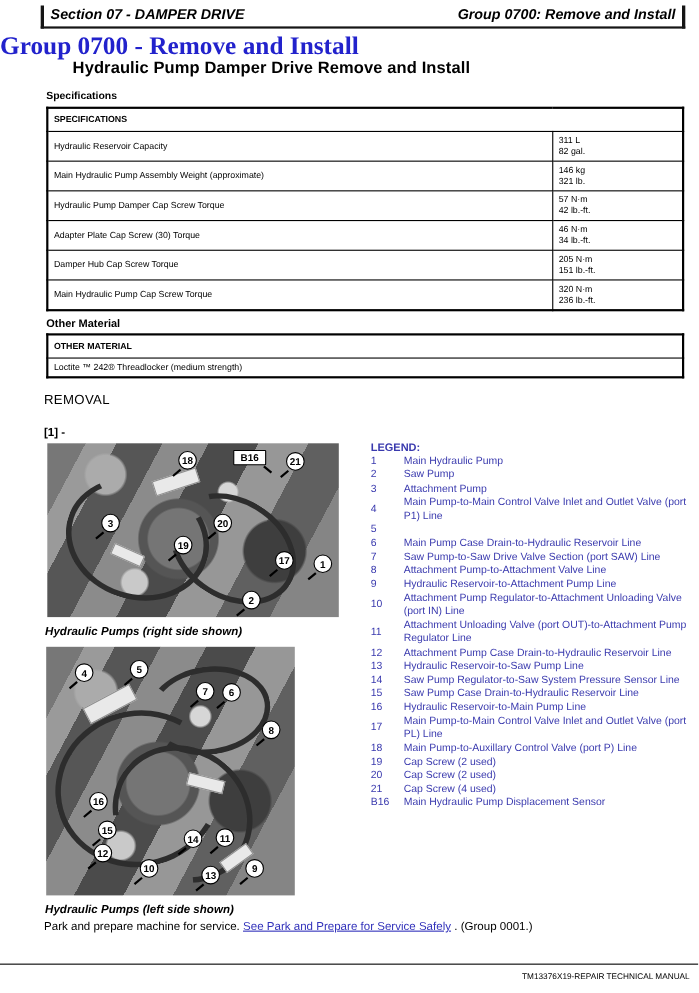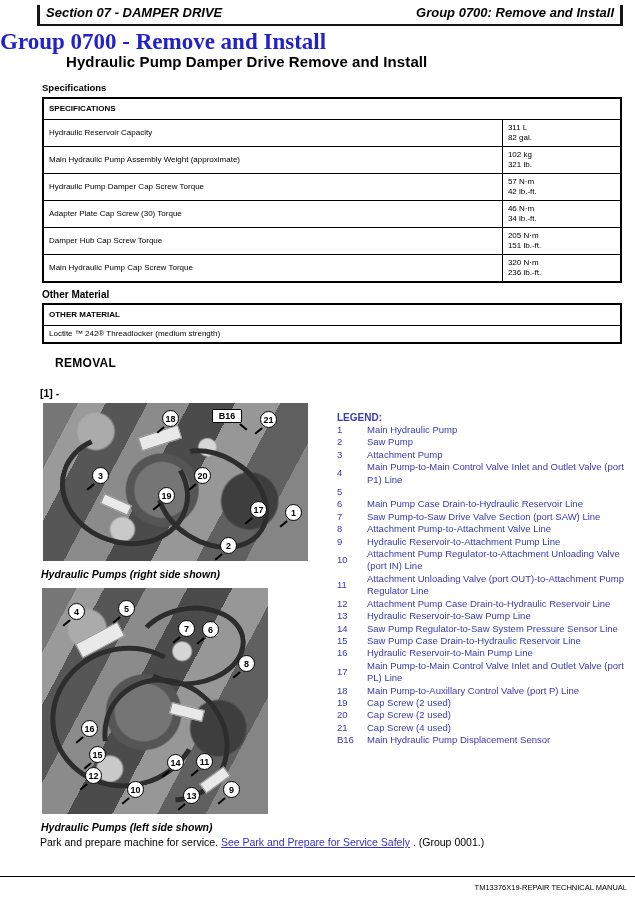--- a/index.html
+++ b/index.html
@@ -46,21 +46,21 @@
     text-align:left; font-weight:bold; font-size:8px;
     padding:5px 5px; border:1.5px solid #000;
   }
   table.manual-table td {
     border:1.5px solid #000; padding:3px 5px; vertical-align:middle;
   }
   td.spec-name  { width:461px; }
   td.spec-value { width:119px; }
 
   
-  .removal-heading { position:absolute; left:55px; top:356px; font-size:12px; font-weight:bold; letter-spacing:0.3px; }
+  .removal-heading { position:absolute; left:40px; top:356px; font-size:12px; font-weight:normal; letter-spacing:0.3px; }
   .step-label      { position:absolute; left:40px; top:387px; font-size:10.5px; font-weight:bold; }
 
   
   .figure {
     position:absolute; z-index:1; overflow:hidden;
     background:
       radial-gradient(circle at 20% 18%, #ababab 0 7%, transparent 8%),
       radial-gradient(circle at 78% 62%, #3e3e3e 0 12%, transparent 13%),
       radial-gradient(circle at 45% 55%, #757575 0 16%, #555 17% 21%, transparent 22%),
       radial-gradient(circle at 62% 28%, #d6d6d6 0 4%, transparent 5%),
@@ -96,21 +96,21 @@
   .callout.box { width:30px; height:14px; border-radius:1px; }
   .callout.box::after { left:auto; right:-8px; top:13px; transform:rotate(40deg); transform-origin:left center; }
 
   .fig-caption {
     position:absolute; left:41px; font-size:10.5px; font-weight:bold; font-style:italic;
   }
   .cap1 { top:568px; }
   .cap2 { top:821px; }
 
   
-  .legend { position:absolute; left:337px; top:402px; width:292px; color:var(--legend-blue,#3a3aae);margin-top:10px; }
+  .legend { position:absolute; left:337px; top:402px; width:292px; color:var(--legend-blue,#3a3aae); }
   .legend-heading { font-size:10px; font-weight:bold; margin-bottom:1px; }
   .legend-item { display:flex; font-size:9.5px; line-height:12.4px; }
   .legend-key  { width:30px; flex:none; align-self:center; }
   .legend-text { flex:1; }
 
   
   .park-line { position:absolute; left:40px; top:836px; font-size:10.5px; }
   a.link { color:var(--link-blue,#3333bb); text-decoration:underline; cursor:pointer; }
 
   .footer {
@@ -145,21 +145,21 @@
         <tr>
           <td class="spec-name">Hydraulic Reservoir Capacity</td>
           <td class="spec-value">
             <div>311 L</div>
             <div>82 gal.</div>
           </td>
         </tr>
         <tr>
           <td class="spec-name">Main Hydraulic Pump Assembly Weight (approximate)</td>
           <td class="spec-value">
-            <div>102 kg</div>
+            <div>146 kg</div>
             <div>321 lb.</div>
           </td>
         </tr>
         <tr>
           <td class="spec-name">Hydraulic Pump Damper Cap Screw Torque</td>
           <td class="spec-value">
             <div>57 N·m</div>
             <div>42 lb.-ft.</div>
           </td>
         </tr>

